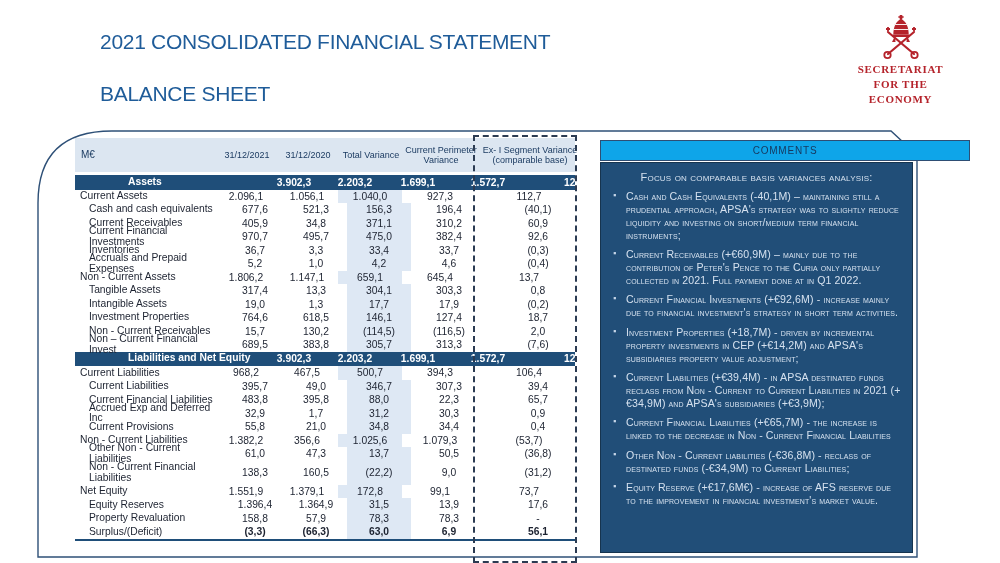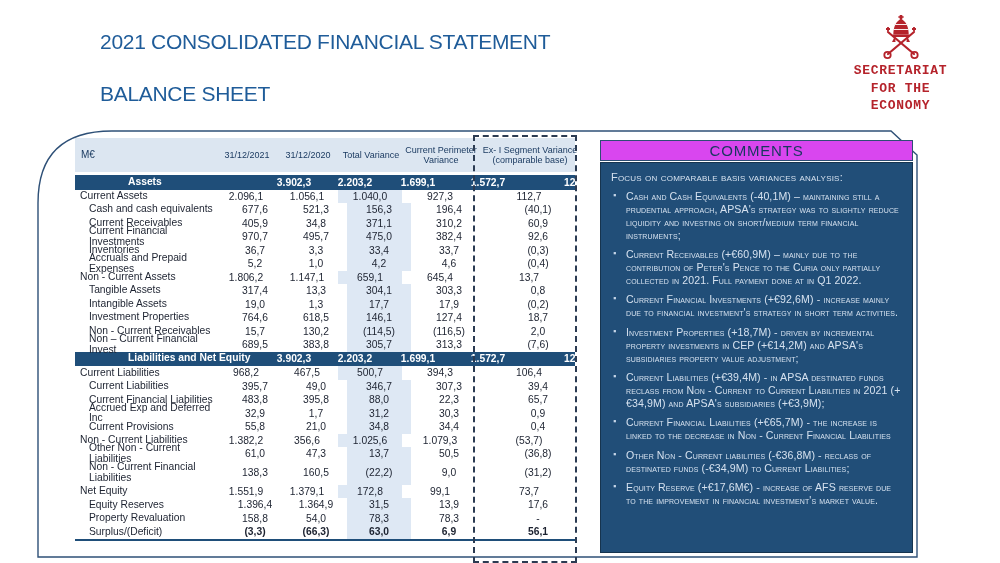--- a/index.html
+++ b/index.html
@@ -7,21 +7,21 @@
   .slide{position:absolute;inset:0;}
 
   
   .title{position:absolute;left:100px;color:#1F5C99;font-size:21px;letter-spacing:-0.3px;white-space:nowrap;}
   .title.l1{top:30px;}
   .title.l2{top:82px;}
 
   
   .logo{position:absolute;left:843px;top:14px;width:115px;text-align:center;}
   .logo svg{display:block;margin:0 auto;}
-  .logo-text{font-family:Liberation Mono, monospace;font-weight:bold;color:#B5232B;font-size:13px;letter-spacing:0.7px;line-height:1.35;}
+  .logo-text{font-family:Liberation Serif, serif;font-weight:bold;color:#B5232B;font-size:11px;letter-spacing:0.7px;line-height:1.35;}
 
   
   .frame-svg{position:absolute;left:0;top:0;pointer-events:none;}
 
   
   .bs-table{position:absolute;left:75px;top:138px;width:500px;font-size:10.3px;color:#1c2230;}
   .thead{display:flex;height:34px;background:#DCE6F1;color:#17375E;font-size:9px;align-items:center;}
   .th{display:flex;align-items:center;justify-content:center;text-align:center;line-height:1.15;height:100%;}
   .th.w0{justify-content:flex-start;padding-left:6px;font-size:10px;}
   .tbody{margin-top:3px;border-bottom:2px solid #1F4E79;}
@@ -36,23 +36,23 @@
   .w0{width:136px;flex:none;}
   .w1{width:60px;flex:none;}
   .w2{width:62px;flex:none;}
   .w3{width:64px;flex:none;}
   .w4{width:76px;flex:none;}
   .w5{width:102px;flex:none;}
   .row:not(.band) .cell.shade{background:#DEE8F4;}
   .dash-box{position:absolute;left:398px;top:-3px;width:100px;height:424px;border:2px dashed #2B3B52;pointer-events:none;}
 
   
-  .comments-header{position:absolute;left:600px;top:140px;width:313px;height:21px;background:#d946ef;border:1px solid #2E4E74;box-sizing:border-box;display:flex;align-items:center;justify-content:center;color:#17375E;font-size:15px;letter-spacing:0.8px;}
+  .comments-header{position:absolute;left:600px;top:140px;width:370px;height:21px;background:#0ea5e9;border:1px solid #2E4E74;box-sizing:border-box;display:flex;align-items:center;justify-content:center;color:#17375E;font-size:10px;letter-spacing:0.8px;}
   .comments-body{position:absolute;left:600px;top:162px;width:313px;height:391px;background:#214E78;border:1px solid #16344F;box-sizing:border-box;padding:8px 10px 6px 10px;color:#D5E1EF;overflow:hidden;}
-  .comments-intro{font-variant:small-caps;font-size:11px;letter-spacing:0.2px;margin:0 0 7px 0;}
+  .comments-intro{font-variant:small-caps;font-size:11px;letter-spacing:0.2px;margin:0 0 7px 0;text-align:center;}
   .comments-list{list-style:none;margin:0;padding:0;}
   .comments-list li{position:relative;padding-left:15px;margin-bottom:6.5px;font-variant:small-caps;font-size:10.6px;line-height:1.22;letter-spacing:0.1px;}
   .comments-list li::before{content:"▪";position:absolute;left:2px;top:0;font-size:9px;color:#C8D8EA;}
 </style>
 </head>
 <body>
 
 <div class="slide">
 
   <div class="title l1">2021 CONSOLIDATED FINANCIAL STATEMENT</div>
@@ -289,21 +289,21 @@
           <div class="cell lbl w0">Equity Reserves</div>
           <div class="cell num w1">1.396,4</div>
           <div class="cell num w2">1.364,9</div>
           <div class="cell num w3 shade">31,5</div>
           <div class="cell num w4">13,9</div>
           <div class="cell num w5">17,6</div>
         </div>
         <div class="row detail">
           <div class="cell lbl w0">Property Revaluation</div>
           <div class="cell num w1">158,8</div>
-          <div class="cell num w2">54,0</div>
+          <div class="cell num w2">57,9</div>
           <div class="cell num w3 shade">78,3</div>
           <div class="cell num w4">78,3</div>
           <div class="cell num w5">-</div>
         </div>
         <div class="row detail boldvals">
           <div class="cell lbl w0">Surplus/(Deficit)</div>
           <div class="cell num w1">(3,3)</div>
           <div class="cell num w2">(66,3)</div>
           <div class="cell num w3 shade">63,0</div>
           <div class="cell num w4">6,9</div>

